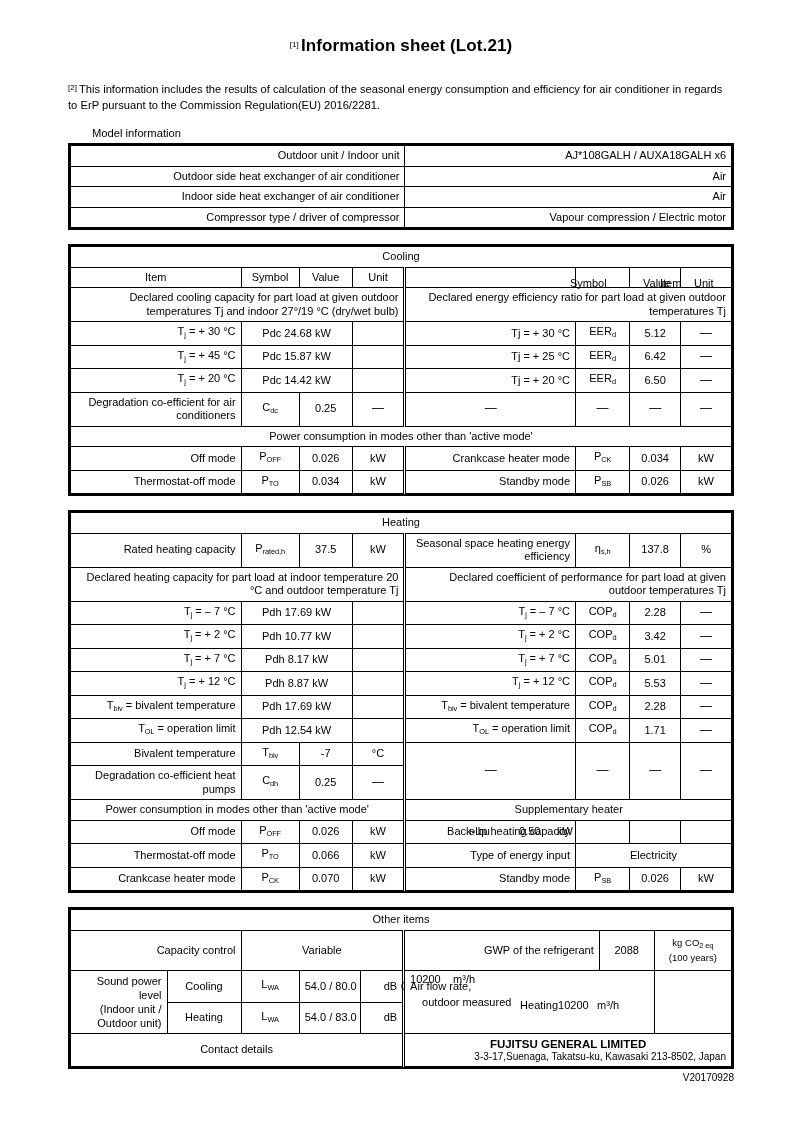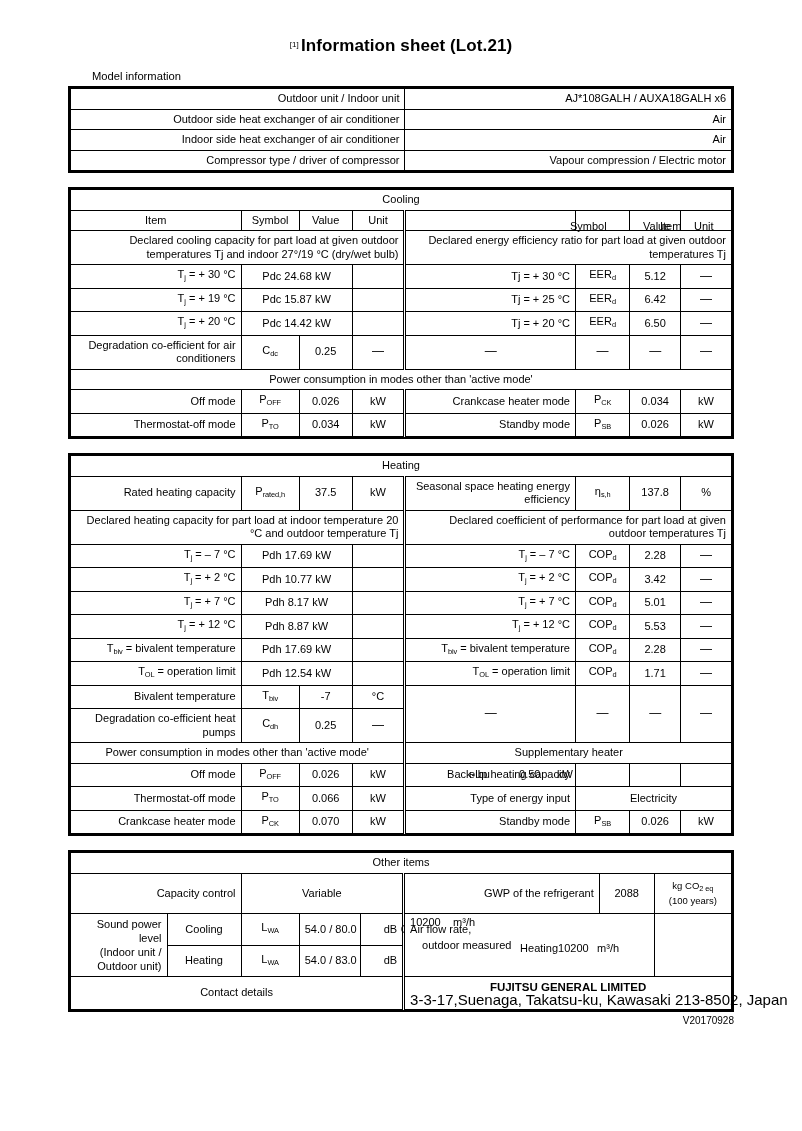--- a/index.html
+++ b/index.html
@@ -127,40 +127,43 @@
     white-space: nowrap;
     font-size: 11px;
   }
   .contact-name {
     font-weight: bold;
     font-size: 11.5px;
     text-align: center;
     line-height: 14px;
   }
   .contact-addr {
-    font-size: 15px;
-    text-align: center;
+    font-size: 10px;
+    text-align: right;
     line-height: 12px;
   }
   .version {
     width: 666px;
     margin: 3px auto 0 auto;
     text-align: right;
     font-size: 10px;
   }
 </style>
 </head>
 <body>
 
 <div class="page">
 
   <div class="title-row">
     <span class="fnref">[1]</span><span>Information sheet (Lot.21)</span>
   </div>
 
+  <div class="intro">
+    <span class="fnref">[2]</span><span>This information includes the results of calculation of the seasonal energy consumption and efficiency for air conditioner in regards to ErP pursuant to the Commission Regulation(EU) 2016/2281.</span>
+  </div>
 
   <div class="section-label">Model information</div>
 
   <div class="outer">
     <table class="grid">
       <colgroup>
           <col style="width:50.6%">
           <col style="width:49.4%">
         </colgroup>
       <tbody>
@@ -227,21 +230,21 @@
         <tr>
           <td class="l"><span>T</span><sub>j</sub><span> = + 30 °C</span></td>
           <td class="c" colspan="2">Pdc 24.68 kW</td>
           <td></td>
           <td class="l divider-left">Tj = + 30 °C</td>
           <td class="c"><span>EER</span><sub>d</sub></td>
           <td class="c">5.12</td>
           <td class="c dash">—</td>
         </tr>
         <tr>
-          <td class="l"><span>T</span><sub>j</sub><span> = + 19 °C</span></td>
+          <td class="l"><span>T</span><sub>j</sub><span> = + 45 °C</span></td>
           <td class="c" colspan="2">Pdc 15.87 kW</td>
           <td></td>
           <td class="l divider-left">Tj = + 25 °C</td>
           <td class="c"><span>EER</span><sub>d</sub></td>
           <td class="c">6.42</td>
           <td class="c dash">—</td>
         </tr>
         <tr>
           <td class="l"><span>T</span><sub>j</sub><span> = + 20 °C</span></td>
           <td class="c" colspan="2">Pdc 14.42 kW</td>

